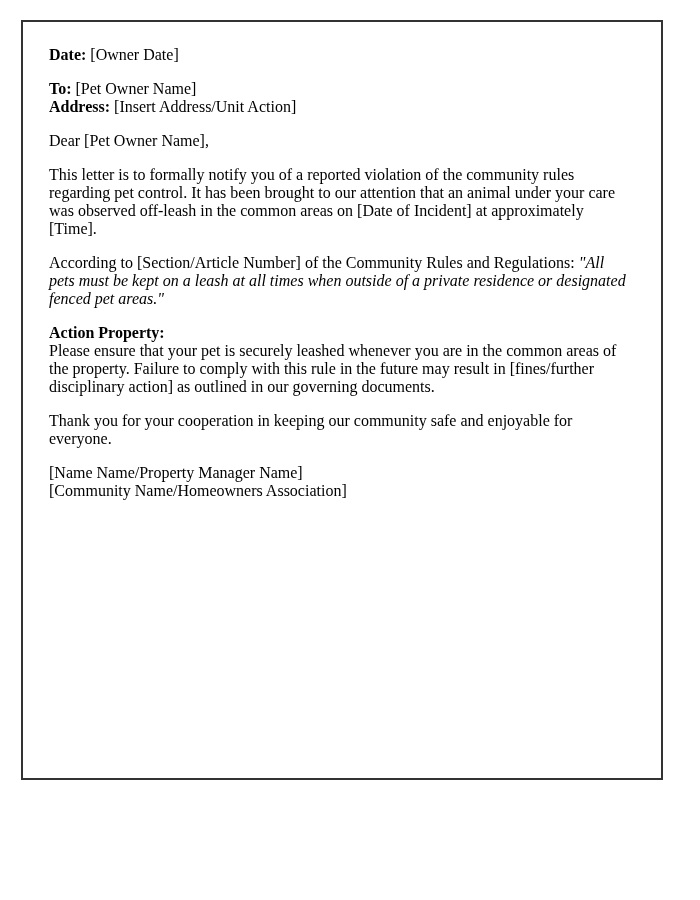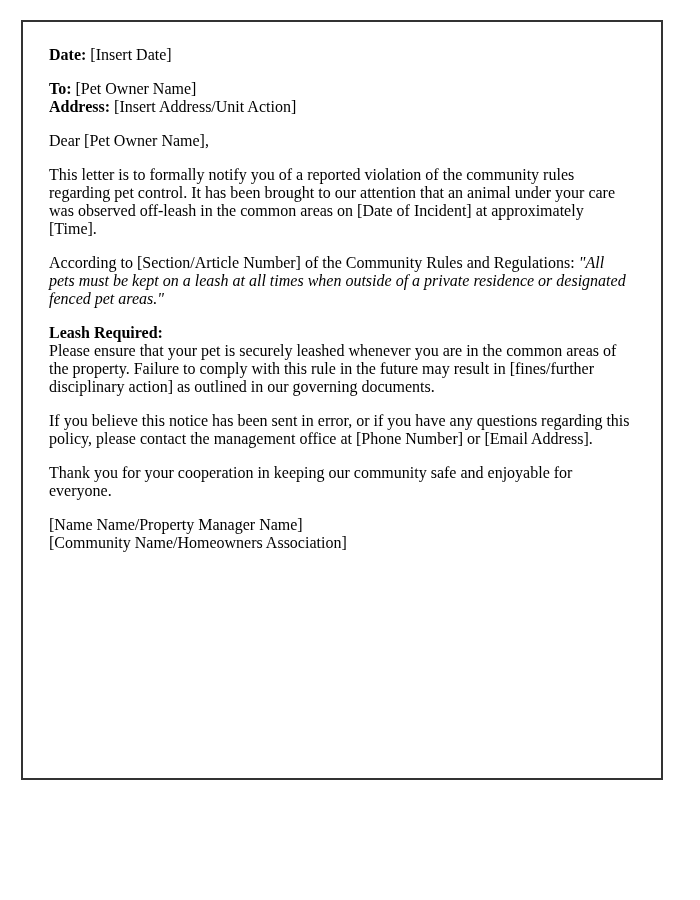--- a/index.html
+++ b/index.html
@@ -37,21 +37,21 @@
   strong { font-weight: bold; }
   em { font-style: italic; }
 </style>
 </head>
 <body>
 
 <div class="document">
 
   <p>
     <strong>Date:</strong>
-    <span>[Insert Date]</span>
+    <span>[Owner Date]</span>
   </p>
 
   <p>
     <strong>To:</strong>
     <span>[Pet Owner Name]</span><br>
     <strong>Address:</strong>
     <span>[Insert Address/Unit Action]</span>
   </p>
 
 
@@ -59,25 +59,24 @@
 
   <p>This letter is to formally notify you of a reported violation of the community rules regarding pet control. It has been brought to our attention that an animal under your care was observed off-leash in the common areas on [Date of Incident] at approximately [Time].</p>
 
   <p>
     <span>According to [Section/Article Number] of the Community Rules and Regulations:</span>
     <em>"All pets must be kept on a leash at all times when outside of a private residence or designated fenced pet areas."</em>
   </p>
 
 
   <p>
-    <strong>Leash Required:</strong><br>
+    <strong>Action Property:</strong><br>
     <span>Please ensure that your pet is securely leashed whenever you are in the common areas of the property. Failure to comply with this rule in the future may result in [fines/further disciplinary action] as outlined in our governing documents.</span>
   </p>
 
-  <p>If you believe this notice has been sent in error, or if you have any questions regarding this policy, please contact the management office at [Phone Number] or [Email Address].</p>
 
   <p>Thank you for your cooperation in keeping our community safe and enjoyable for everyone.</p>
 
 
   <p>
     <span>[Name Name/Property Manager Name]</span><br>
     <span>[Community Name/Homeowners Association]</span>
   </p>
 
 </div>

